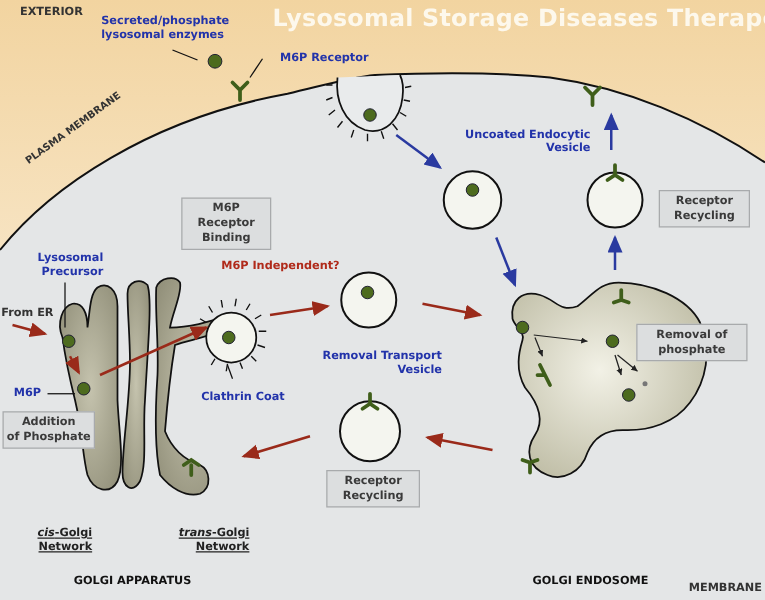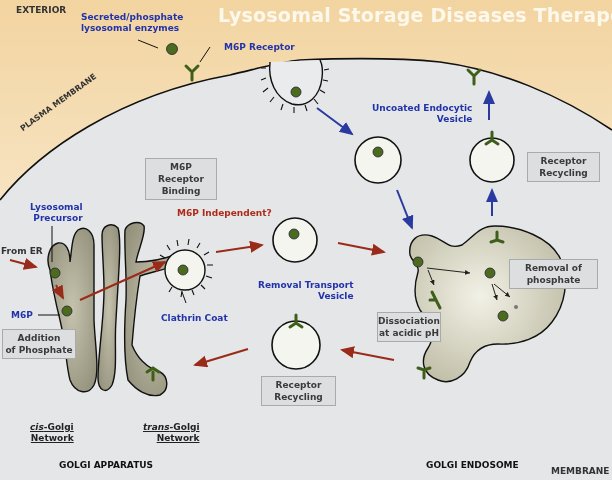--- a/index.html
+++ b/index.html
@@ -180,24 +180,20 @@
   <div>Binding</div>
 </div>
 <div class="box" style="left:527px;top:152px;width:73px;height:30px;">
   <div>Receptor</div>
   <div>Recycling</div>
 </div>
 <div class="box" style="left:509px;top:259px;width:89px;height:30px;">
   <div>Removal of</div>
   <div>phosphate</div>
 </div>
-<div class="box" style="left:377px;top:312px;width:64px;height:30px;">
-  <div>Dissociation</div>
-  <div>at acidic pH</div>
-</div>
 <div class="box" style="left:2px;top:329px;width:74px;height:30px;">
   <div>Addition</div>
   <div>of Phosphate</div>
 </div>
 <div class="box" style="left:261px;top:376px;width:75px;height:30px;">
   <div>Receptor</div>
   <div>Recycling</div>
 </div>
 </div>
 

